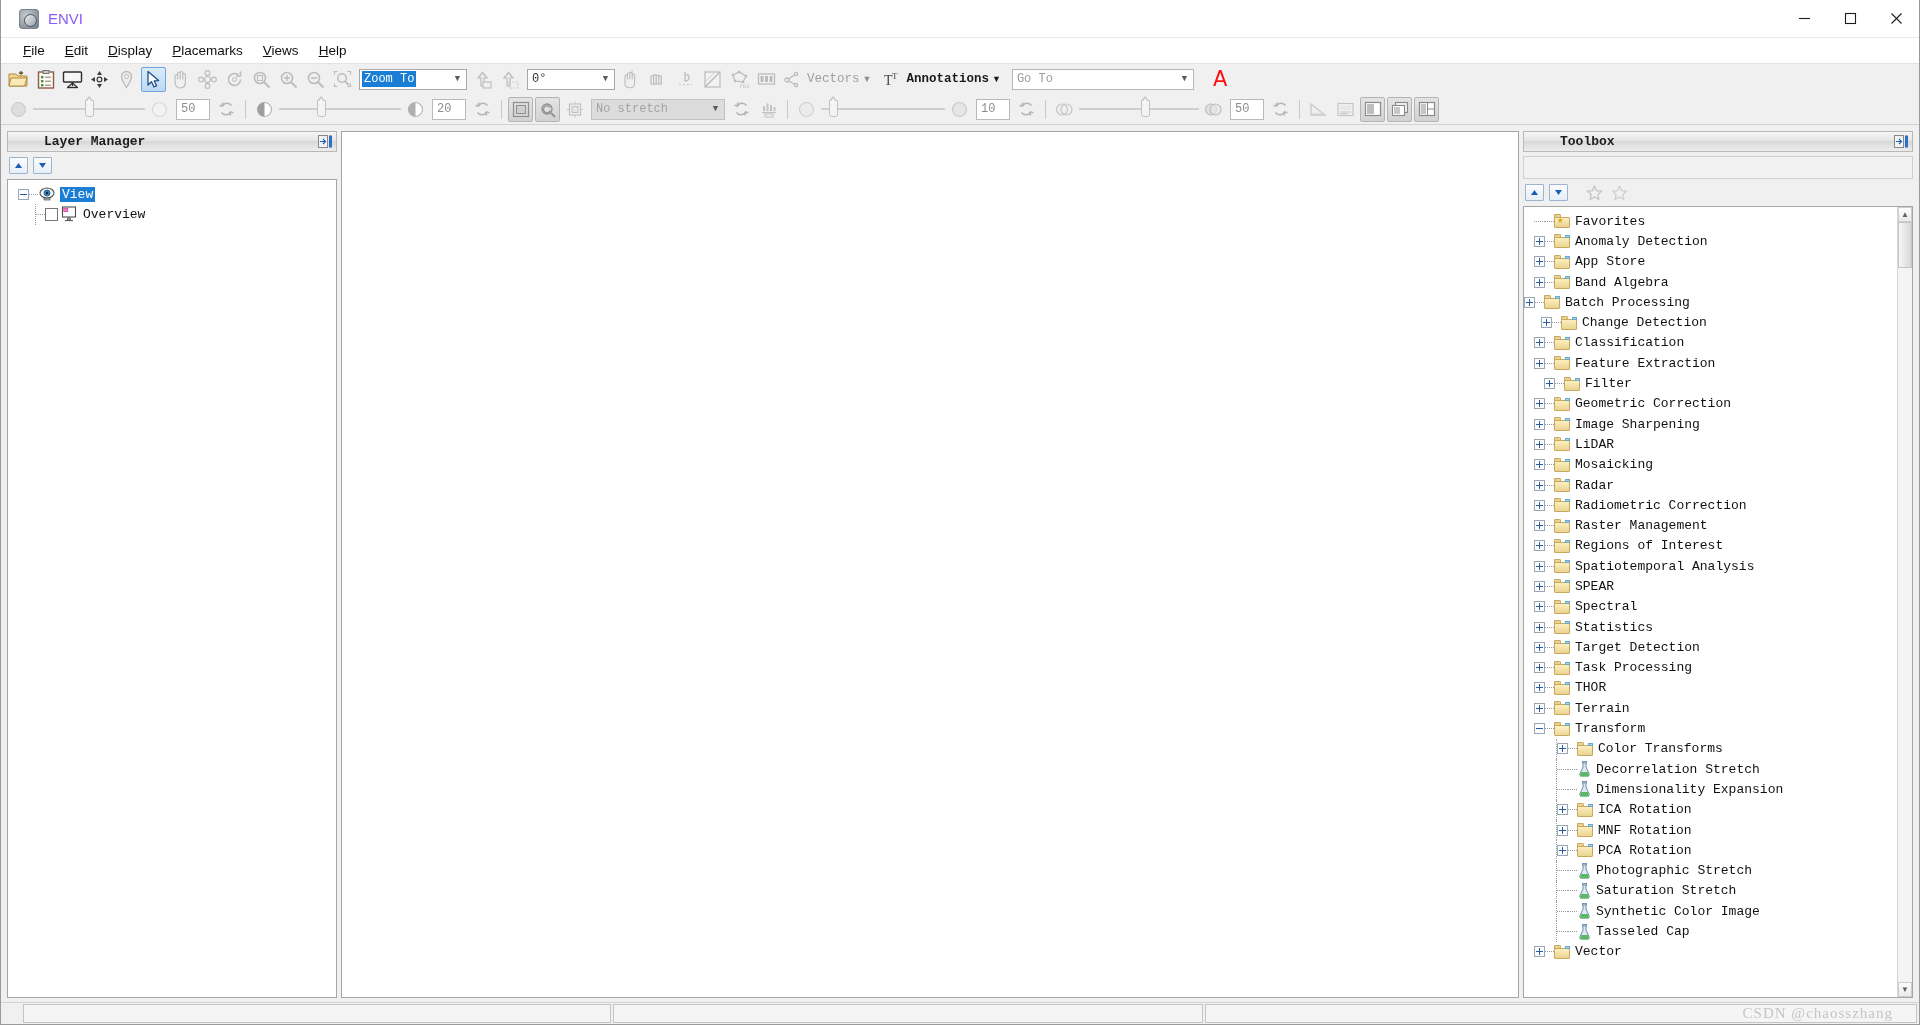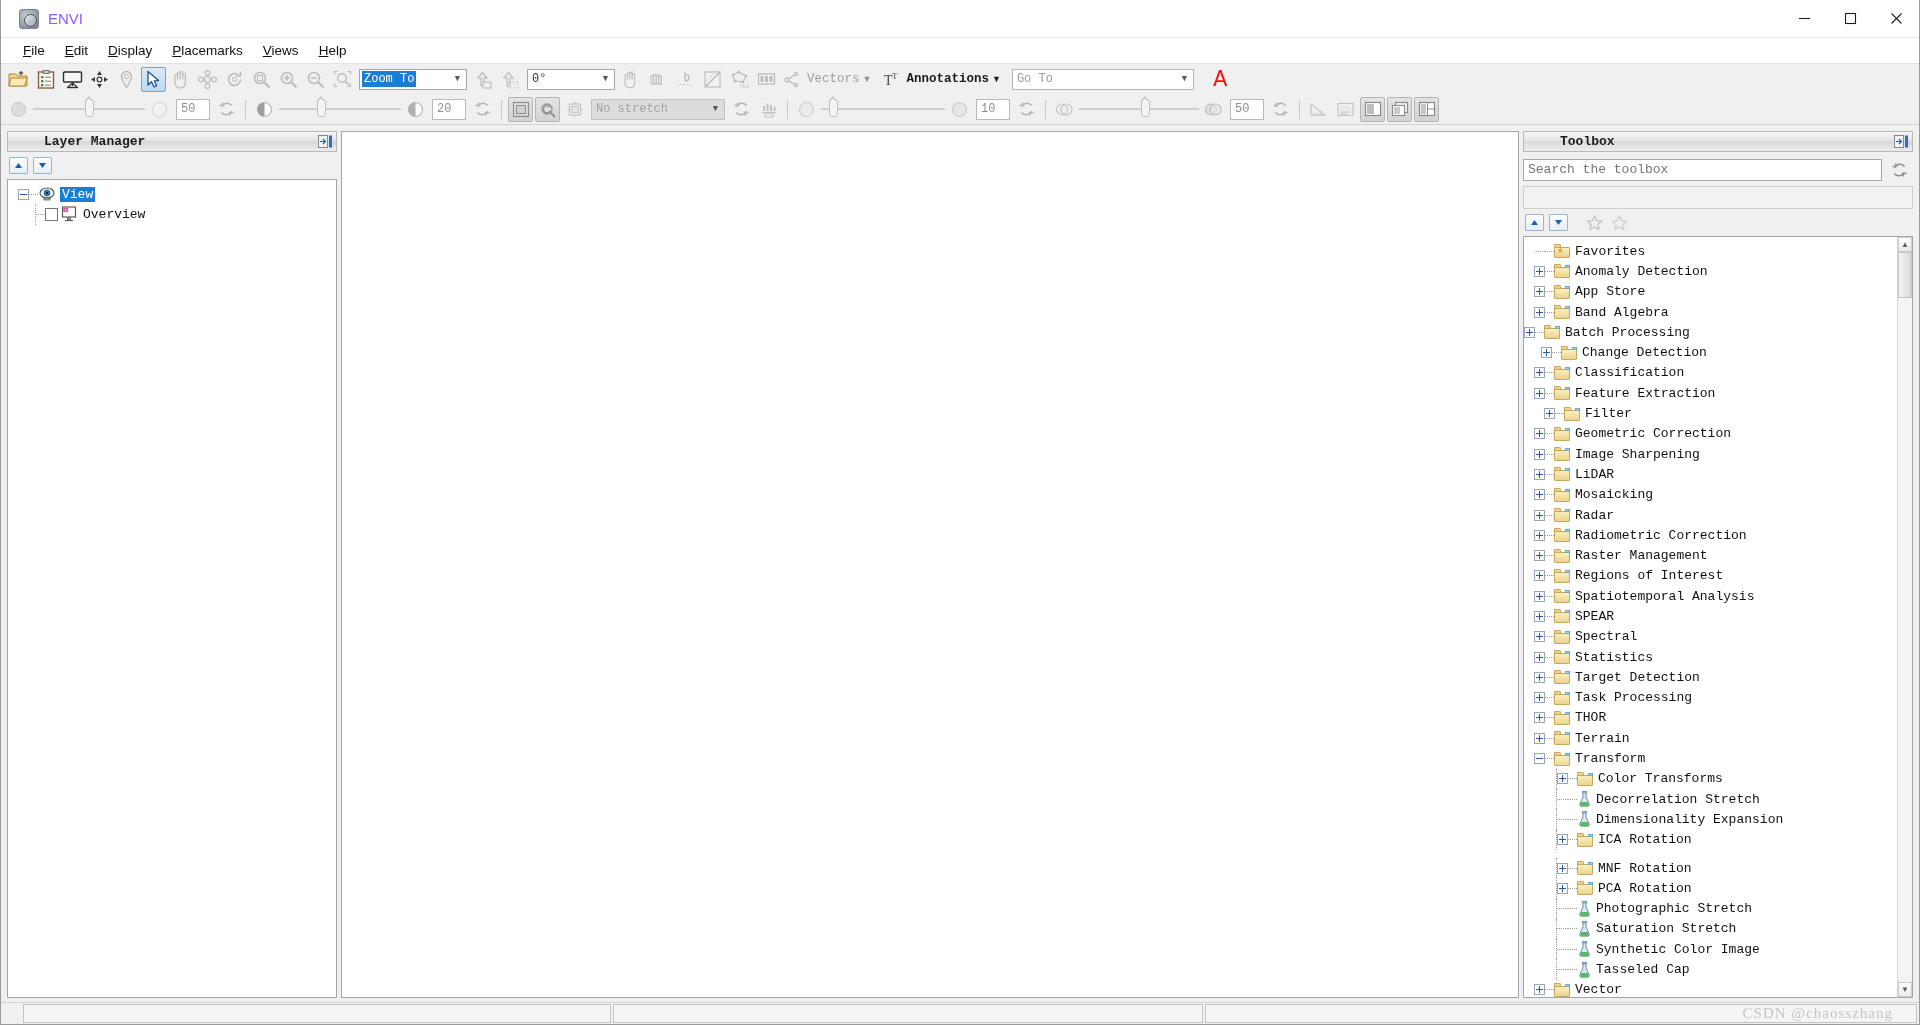--- a/index.html
+++ b/index.html
@@ -1054,31 +1054,20 @@
         <div class="dock-header-spacer"></div>
         <div class="dock-pin">
           <svg width="15" height="13" viewBox="0 0 15 13">
             <rect x="0.5" y="0.5" width="9" height="12" fill="#f2f2f2" stroke="#7e7e7e" stroke-width="0.9"></rect>
             <path d="M2 6.5h5M5 4l2.5 2.5L5 9" fill="none" stroke="#1a5fb4" stroke-width="1.1"></path>
             <rect x="11" y="0.5" width="3" height="12" fill="#2c6fc4"></rect>
           </svg>
         </div>
       </div>
 
-      <div style="display:flex;align-items:center;gap:4px;margin-top:5px;flex:0 0 24px;">
-        <input class="" style="flex: 1 1 auto; height: 22px; border: 1px solid rgb(168, 168, 168); background: rgb(255, 255, 255); font-family: &quot;Liberation Mono&quot;, monospace; font-size: 13px; color: rgb(143, 143, 143); padding: 0px 4px;" placeholder="Search the toolbox">
-        <div class="tb-btn">
-          <svg width="17" height="16" viewBox="0 0 17 16">
-            <path d="M13.5 4.5a5.5 5.5 0 0 0-9.6 1.2" fill="none" stroke="#8f8f8f" stroke-width="1.5"></path>
-            <path d="M3.5 11.5a5.5 5.5 0 0 0 9.6-1.2" fill="none" stroke="#8f8f8f" stroke-width="1.5"></path>
-            <path d="M1.5 4.5h3.2v-3" fill="none" stroke="#8f8f8f" stroke-width="1.5"></path>
-            <path d="M15.5 11.5h-3.2v3" fill="none" stroke="#8f8f8f" stroke-width="1.5"></path>
-          </svg>
-        </div>
-      </div>
 
       <div style="height:23px;border:1px solid #cfcfcf;background:#f2f2f2;margin-top:4px;flex:0 0 23px;"></div>
 
       <div class="navbtn-row">
         <div class="navbtn">
           <svg width="9" height="7" viewBox="0 0 9 7">
               <path d="M4.5 1L8 6H1z" fill="#1a5fb4"></path>
             </svg>
         </div>
         <div class="navbtn">
@@ -1398,21 +1387,21 @@
               <div class="vline"></div>
               <div class="expander plus"></div>
               <div class="dotline"></div>
               <div class="folder">
                 <div class="ft"></div>
                 <div class="fb"></div>
                 <div class="ftab"></div>
               </div>
               <span class="tlabel">ICA Rotation</span>
             </div>
-            <div class="trow" style="padding-left: 32px; margin-top: 8px;">
+            <div class="trow" style="padding-left: 32px;">
               <div class="vline"></div>
               <div class="expander plus"></div>
               <div class="dotline"></div>
               <div class="folder">
                 <div class="ft"></div>
                 <div class="fb"></div>
                 <div class="ftab"></div>
               </div>
               <span class="tlabel">MNF Rotation</span>
             </div>

